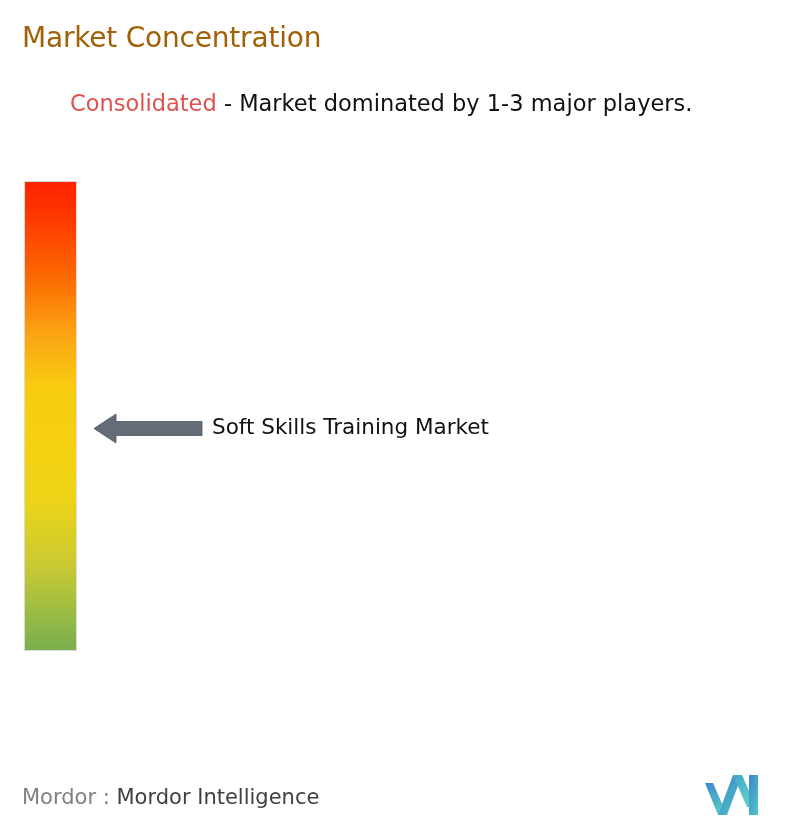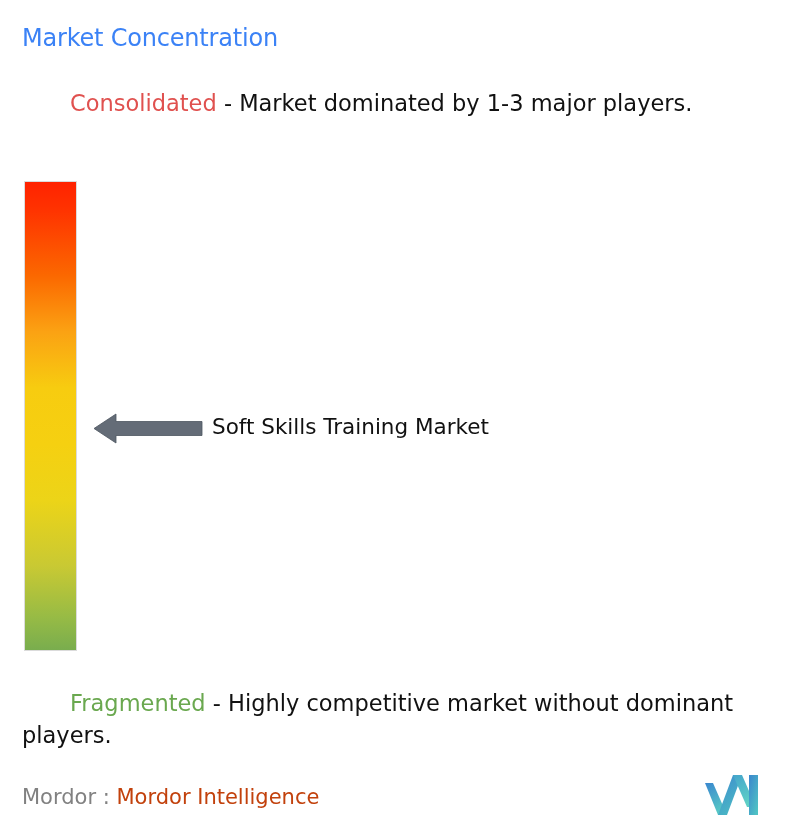--- a/index.html
+++ b/index.html
@@ -19,24 +19,24 @@
     height: 834px;
     background: #ffffff;
     overflow: hidden;
   }
 
   
   .page-title {
     position: absolute;
     left: 22px;
     top: 21px;
-    font-size: 24px;
+    font-size: 28px;
     line-height: 34px;
     font-weight: 400;
-    color: #3b82f6;
+    color: #a16207;
     letter-spacing: -0.2px;
     white-space: nowrap;
   }
 
   
   .legend-block {
     position: absolute;
     font-size: 22.5px;
     line-height: 32px;
     font-weight: 400;
@@ -112,21 +112,21 @@
   .source-line {
     position: absolute;
     left: 22px;
     top: 782px;
     font-size: 21px;
     line-height: 30px;
     color: #818181;
     white-space: nowrap;
   }
   .source-label { color: #818181; }
-  .source-value { color: #c2410c; }
+  .source-value { color: #404040; }
 
   .brand-logo {
     position: absolute;
     left: 705px;
     top: 769px;
     width: 66px;
     height: 50px;
     display: block;
   }
 </style>
@@ -143,23 +143,20 @@
 
   <div class="scale-bar"></div>
 
   <div class="pointer-group">
     <svg class="pointer-arrow" viewBox="0 0 110 38" aria-hidden="true">
       <polygon points="1,19.5 23,5 23,12.5 109,12.5 109,26.5 23,26.5 23,34" fill="#646c77" stroke="#4d5560" stroke-width="0.8"></polygon>
     </svg>
     <div class="pointer-label">Soft Skills Training Market</div>
   </div>
 
-  <div class="legend-block legend-bottom">
-    <span class="legend-term term-fragmented">Fragmented</span><span class="legend-desc">  - Highly competitive market without dominant players.</span>
-  </div>
 
   <div class="source-line">
     <span class="source-label">Mordor :</span>
     <span class="source-value">Mordor Intelligence</span>
   </div>
 
   <svg class="brand-logo" viewBox="0 0 66 50" aria-hidden="true">
     <defs>
       <linearGradient id="mi-g1" x1="0" y1="0" x2="0.45" y2="1">
         <stop offset="0%" stop-color="#3a87cf"></stop>

